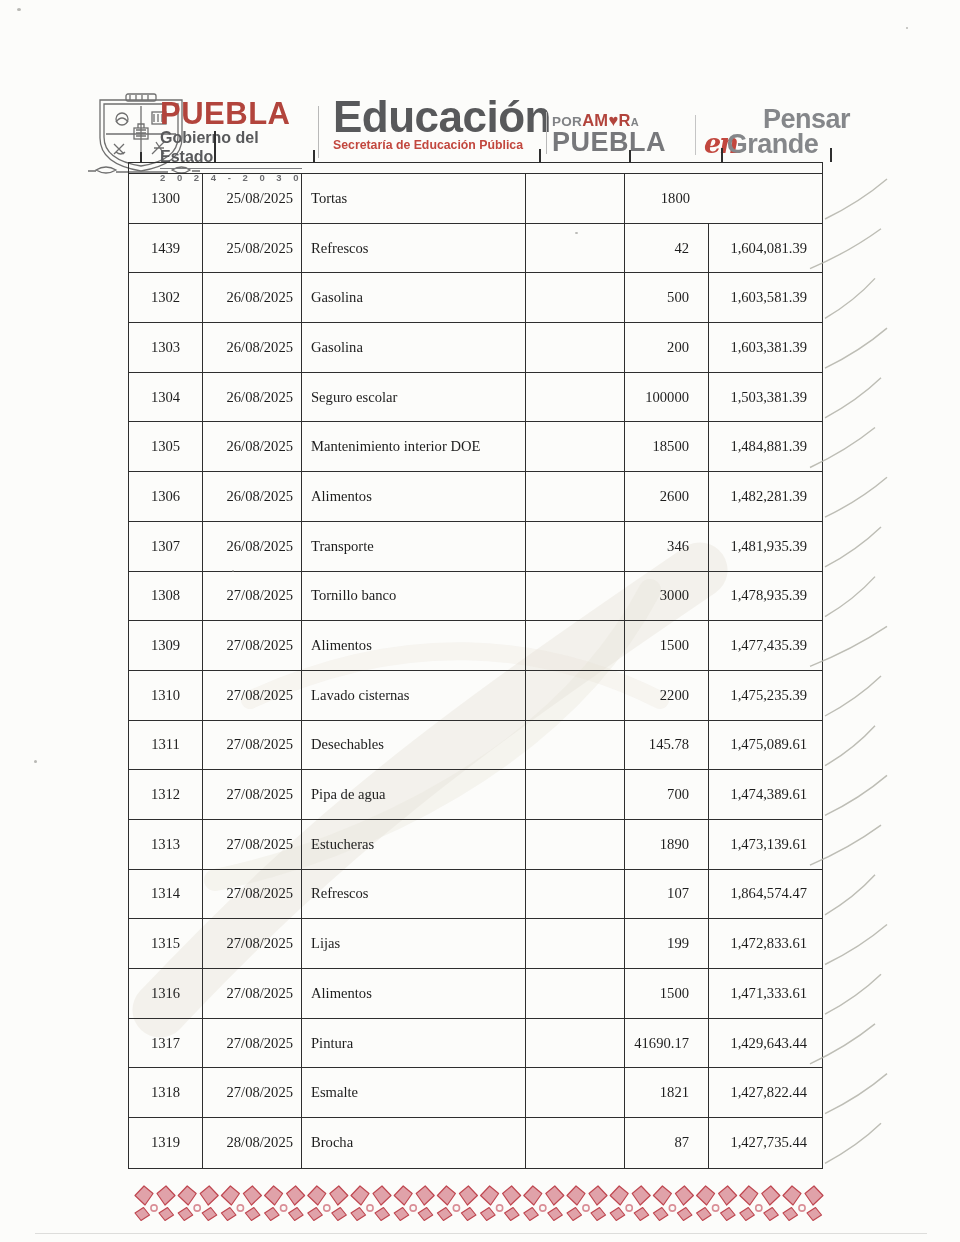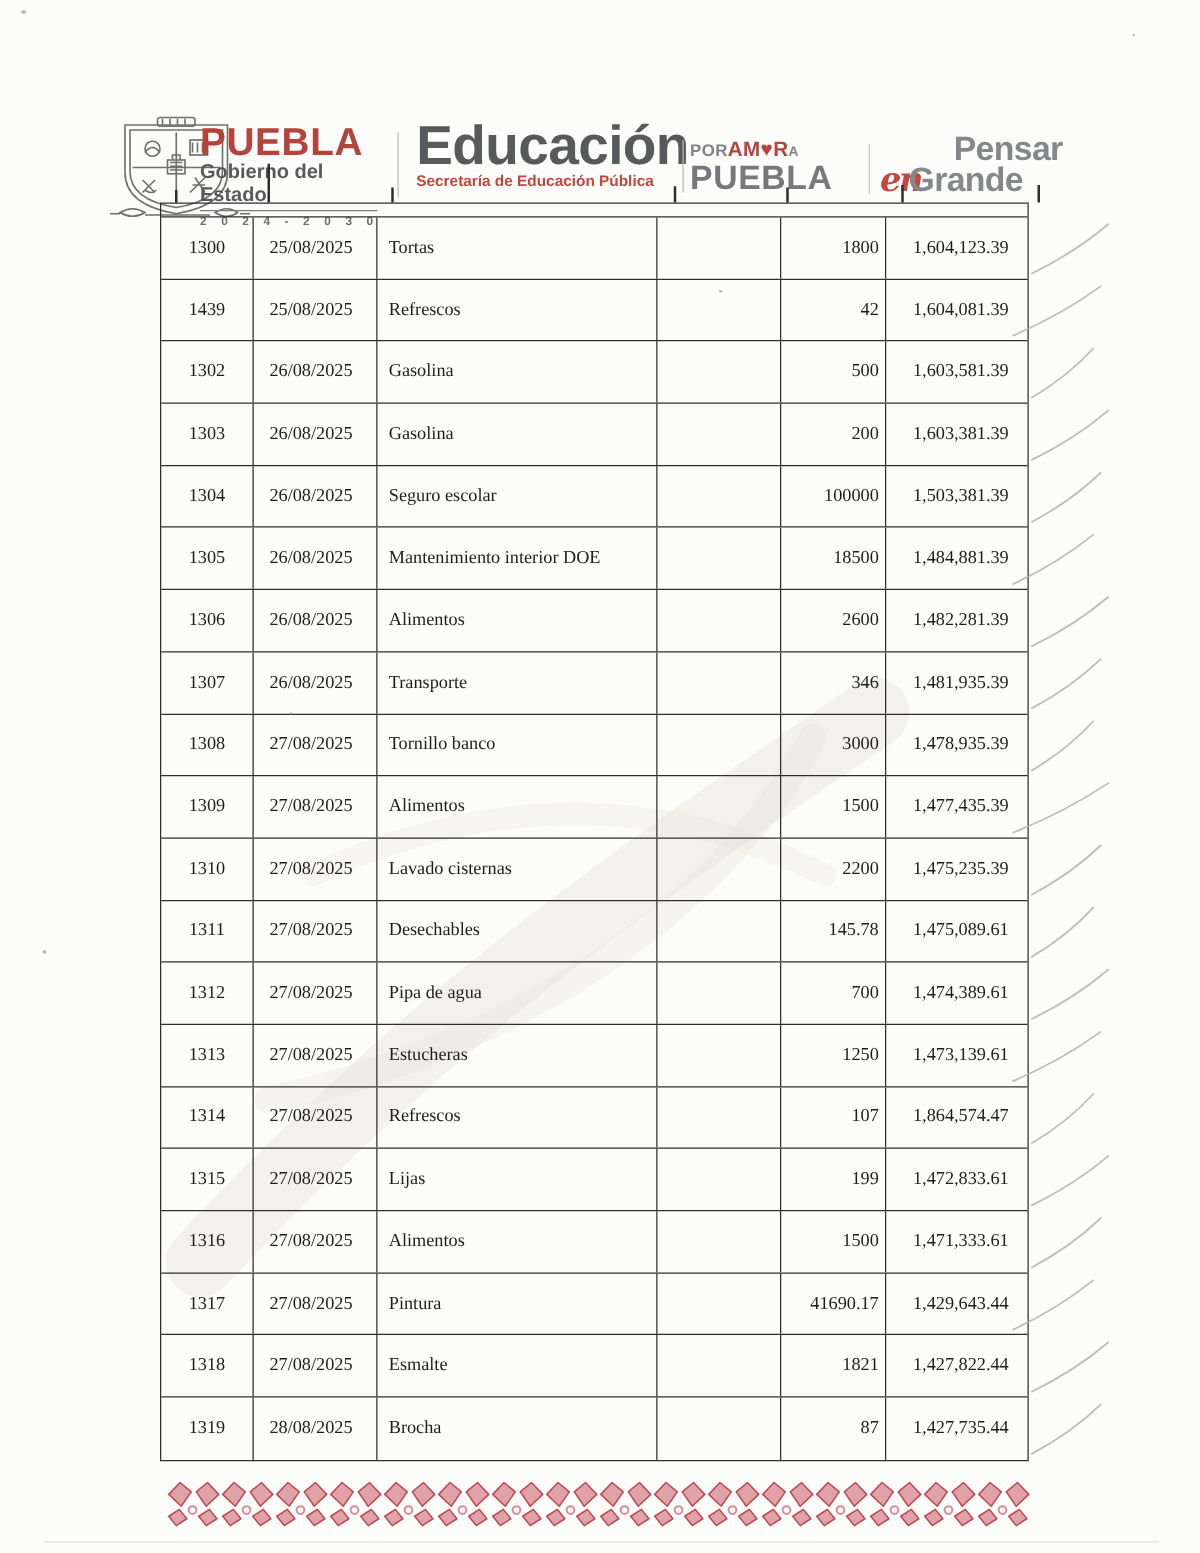--- a/index.html
+++ b/index.html
@@ -48,24 +48,24 @@
     background:transparent;
     font-family:"Liberation Serif", serif;
     color:#1d1d1d;font-size:14.6px;
   }
   .sliver{height:10px;border-bottom:1.6px solid var(--table-line);}
   .trow{display:flex;height:49.7px;border-bottom:1.6px solid var(--table-line);box-sizing:border-box;}
   .trow:last-child{border-bottom:none;}
   .cell{display:flex;align-items:center;border-right:1.6px solid var(--table-line);box-sizing:border-box;}
   .cell:last-child{border-right:none;}
   .c-id{width:74px;justify-content:center;}
-  .c-date{width:99px;justify-content:flex-end;padding-right:19px;}
+  .c-date{width:99px;justify-content:flex-end;padding-right:8px;}
   .c-desc{width:224px;padding-left:9px;}
   .c-blank{width:99px;}
-  .c-amt{width:84px;justify-content:flex-end;padding-right:5px;}
+  .c-amt{width:84px;justify-content:flex-end;padding-right:19px;}
   .c-bal{flex:1;justify-content:flex-end;padding-right:15px;}
 
   
   .stub{width:1.6px;background:var(--table-line);}
 
   
   svg.overlay{left:0;top:0;pointer-events:none;}
   svg.overlay path.slash{stroke:var(--pencil);stroke-width:1.4;fill:none;opacity:.85;}
   .speck{border-radius:50%;background:#8a8a85;opacity:.6;}
   .bottom-line{left:35px;top:1233px;width:892px;height:1px;background:#dddddb;}
@@ -148,21 +148,20 @@
 
 <div class="abs tbl">
   <div class="sliver"></div>
   <div>
       <div class="trow">
     <div class="cell c-id">1300</div>
     <div class="cell c-date">25/08/2025</div>
     <div class="cell c-desc">Tortas</div>
     <div class="cell c-blank"></div>
     <div class="cell c-amt">1800</div>
-    <div class="cell c-bal">1,604,123.39</div>
   </div>
       <div class="trow">
     <div class="cell c-id">1439</div>
     <div class="cell c-date">25/08/2025</div>
     <div class="cell c-desc">Refrescos</div>
     <div class="cell c-blank"></div>
     <div class="cell c-amt">42</div>
     <div class="cell c-bal">1,604,081.39</div>
   </div>
       <div class="trow">
@@ -251,21 +250,21 @@
     <div class="cell c-desc">Pipa de agua</div>
     <div class="cell c-blank"></div>
     <div class="cell c-amt">700</div>
     <div class="cell c-bal">1,474,389.61</div>
   </div>
       <div class="trow">
     <div class="cell c-id">1313</div>
     <div class="cell c-date">27/08/2025</div>
     <div class="cell c-desc">Estucheras</div>
     <div class="cell c-blank"></div>
-    <div class="cell c-amt">1250</div>
+    <div class="cell c-amt">1890</div>
     <div class="cell c-bal">1,473,139.61</div>
   </div>
       <div class="trow">
     <div class="cell c-id">1314</div>
     <div class="cell c-date">27/08/2025</div>
     <div class="cell c-desc">Refrescos</div>
     <div class="cell c-blank"></div>
     <div class="cell c-amt">107</div>
     <div class="cell c-bal">1,864,574.47</div>
   </div>

